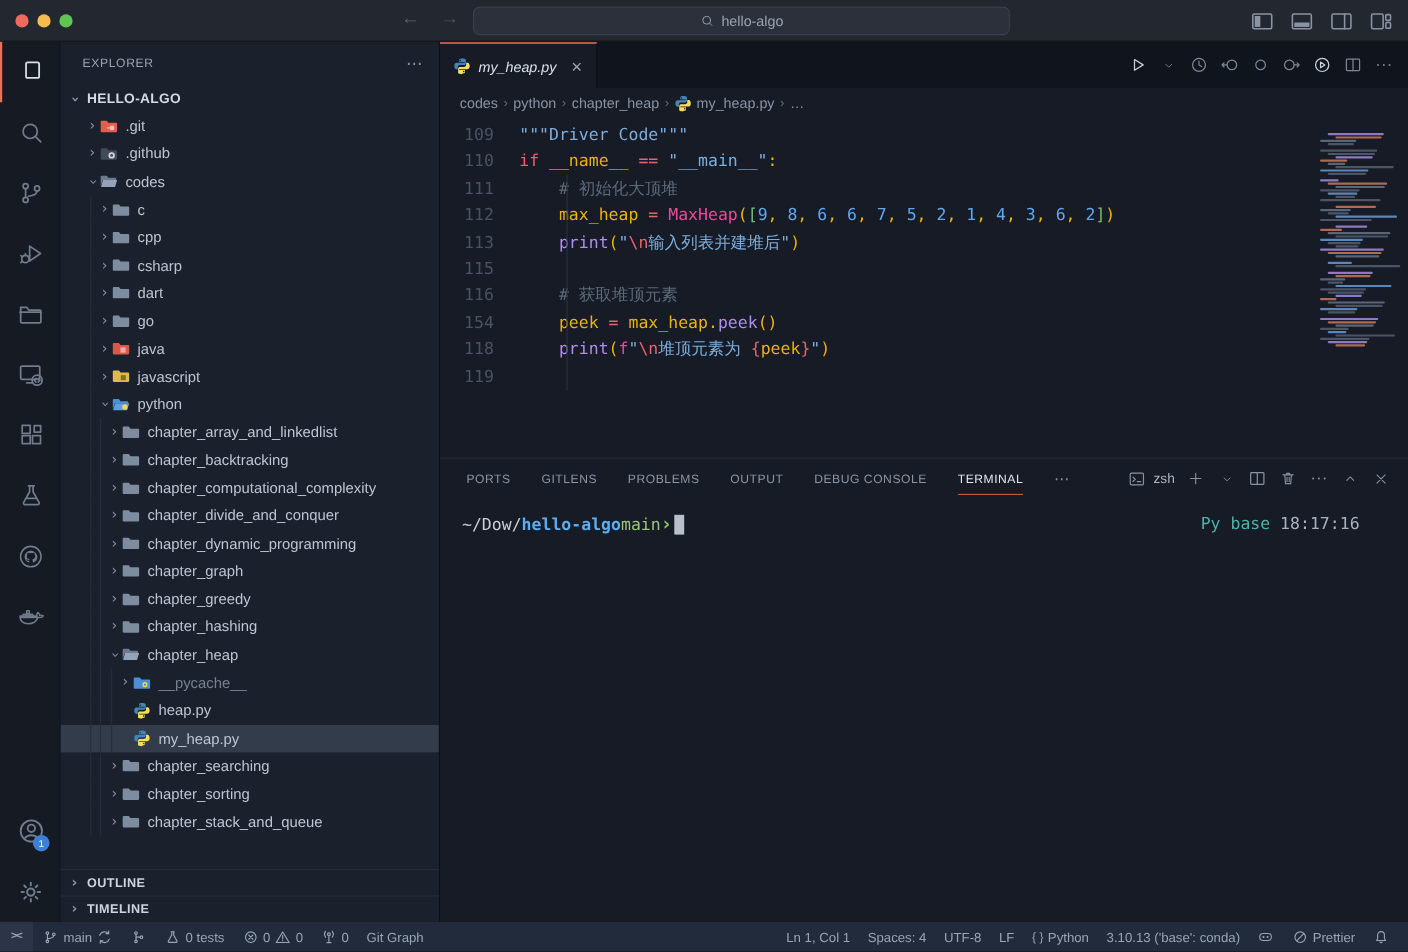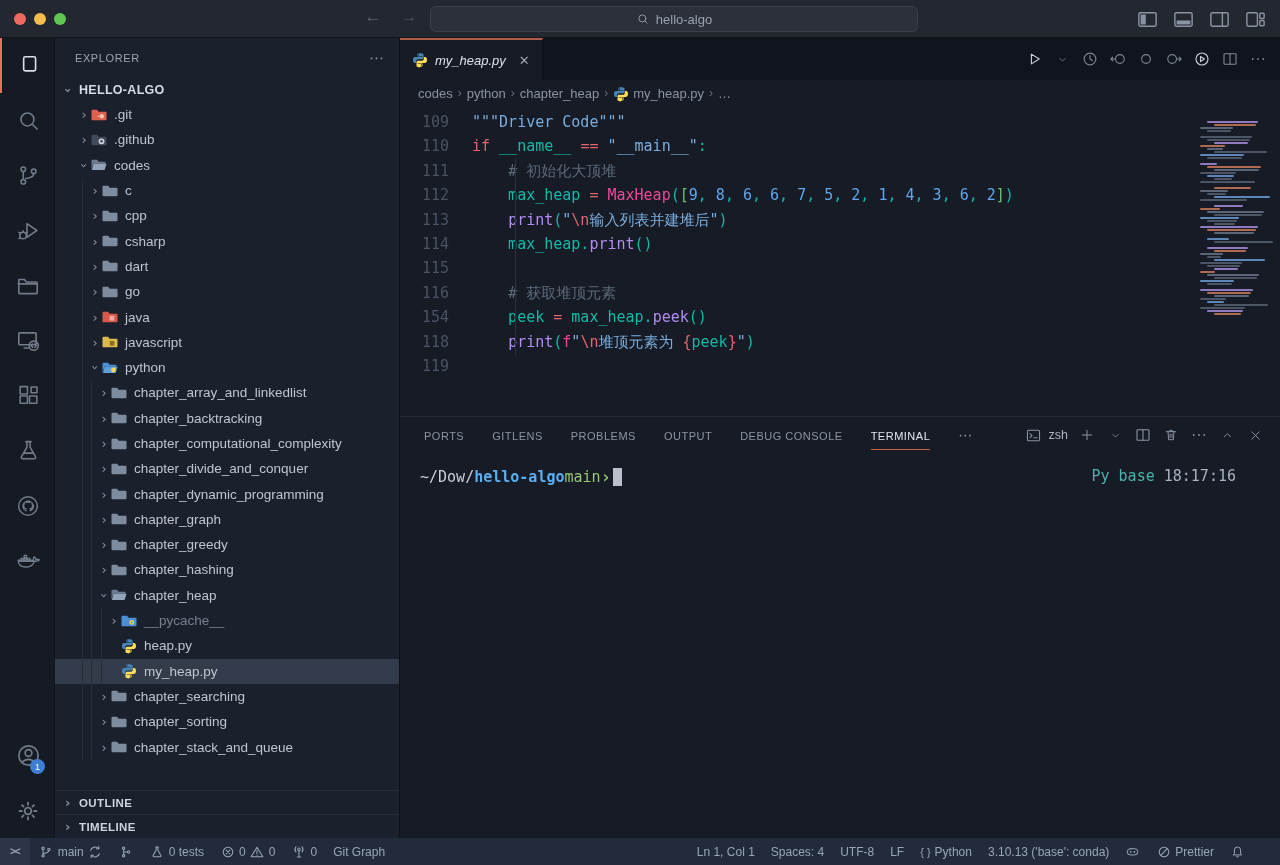--- a/index.html
+++ b/index.html
@@ -66,21 +66,21 @@
   .breadcrumbs { height:26px; display:flex; align-items:center; gap:5px; padding-left:18px;
                  color:#8a93a2; font-size:13px; }
   .breadcrumbs .sep { color:#646e7e; font-size:12px; }
   .breadcrumbs .ficon{ width:15px; height:15px; }
 
   .codearea { flex:1; position:relative; padding-top:4px; font-family:"DejaVu Sans Mono", monospace; font-size:15px; }
   .cline { height:24.4px; line-height:24.4px; display:flex; white-space:pre; }
   .lnum { width:72px; text-align:right; padding-right:23px; color:#4a5363; flex:0 0 72px; }
   .ctext { color:#d6dce6; }
   .tok-kw{color:#e5646e;} .tok-str{color:#7aaede;} .tok-num{color:#5fa7ee;} .tok-cmt{color:#5c6979;}
-  .tok-cls{color:#ec4899;} .tok-fn{color:#b18cf2;} .tok-grn{color:#6fbf6f;} .tok-esc{color:#e5646e;} .tok-d{color:#14b8a6;}
+  .tok-cls{color:#ec4899;} .tok-fn{color:#b18cf2;} .tok-grn{color:#6fbf6f;} .tok-esc{color:#e5646e;} .tok-d{color:#eab308;}
   .indent-guide { position:absolute; left:115px; top:53px; height:196px; width:1px; background:#2a3140; }
   .minimap { position:absolute; right:6px; top:12px; width:74px; height:232px; }
   .mrow { height:2px; margin-bottom:1px; border-radius:1px; }
 
   
   .panel { height:422px; border-top:1px solid #252c38; display:flex; flex-direction:column; }
   .panel-tabs { height:36px; display:flex; align-items:center; padding-left:24px; color:#8b95a4;text-align:right; }
   .ptab { font-size:11px; letter-spacing:.5px; margin-right:28px; padding:9px 0 7px; border-bottom:1px solid transparent; }
   .ptab.active { color:#e2e7ee; border-bottom-color:#bf5f4a; }
   .ptab-more { font-size:14px; margin-right:20px; color:#8a93a2; }
@@ -90,21 +90,21 @@
   .termbody { flex:1; position:relative; font-family:"DejaVu Sans Mono", monospace; font-size:15px; padding:14px 0 0 20px; }
   .prompt { display:flex; align-items:center; }
   .t-path{color:#c9ced9;} .t-repo{color:#5caef2; font-weight:700;} .t-branch{color:#97c57a;}
   .t-arrow{color:#8fc860; font-weight:700;} .t-env{color:#49b3ab;} .t-time{color:#a9b2c0;}
   .cursorblk { display:inline-block; width:9px; height:18px; background:#b9c0cb; margin-left:2px; }
   .prompt-right { position:absolute; right:44px; top:14px; }
 
   
   .statusbar { height:27px; background:#212b3b; display:flex; align-items:center; color:#9aa5b4; font-size:12px; }
   .st-left { display:flex; align-items:center; gap:2px; height:100%; }
-  .st-right { margin-left:auto; display:flex; align-items:center; gap:2px; height:100%; padding-right:28px; }
+  .st-right { margin-left:auto; display:flex; align-items:center; gap:2px; height:100%; padding-right:10px; }
   .st-item { display:flex; align-items:center; gap:4px; padding:0 7px; height:100%; }
   .st-item .ico { width:15px; height:15px; }
   .st-remote { background:#2c3547; padding:0 10px; font-weight:700; font-size:10px; letter-spacing:-1px; }
   .braces-txt { font-size:11px; color:#9aa5b4; }
 </style>
 </head>
 <body>
 
 <div class="titlebar">
   <div class="lights">
@@ -727,21 +727,20 @@
           <div class="mrow" style="width: 54px; margin-left: 14px; background: rgb(75, 85, 102);"></div>
           <div class="mrow" style="width: 45px; margin-left: 0px; background: rgb(75, 85, 102);"></div>
           <div class="mrow" style="width: 36px; margin-left: 7px; background: rgb(143, 122, 192);"></div>
           <div class="mrow" style="width: 27px; margin-left: 14px; background: rgb(176, 106, 80);"></div>
         </div>
     <div class="cline"><span class="lnum">109</span><span class="ctext"><span class="tok-str">"""Driver Code"""</span></span></div>
         <div class="cline"><span class="lnum">110</span><span class="ctext"><span class="tok-kw">if</span><span class="tok-d"> __name__ </span><span class="tok-kw">==</span><span class="tok-d"> </span><span class="tok-str">"__main__"</span><span class="tok-d">:</span></span></div>
         <div class="cline"><span class="lnum">111</span><span class="ctext"><span class="tok-d">    </span><span class="tok-cmt"># 初始化大顶堆</span></span></div>
         <div class="cline"><span class="lnum">112</span><span class="ctext"><span class="tok-d">    max_heap </span><span class="tok-kw">=</span><span class="tok-d"> </span><span class="tok-cls">MaxHeap</span><span class="tok-d">(</span><span class="tok-grn">[</span><span class="tok-num">9</span><span class="tok-d">, </span><span class="tok-num">8</span><span class="tok-d">, </span><span class="tok-num">6</span><span class="tok-d">, </span><span class="tok-num">6</span><span class="tok-d">, </span><span class="tok-num">7</span><span class="tok-d">, </span><span class="tok-num">5</span><span class="tok-d">, </span><span class="tok-num">2</span><span class="tok-d">, </span><span class="tok-num">1</span><span class="tok-d">, </span><span class="tok-num">4</span><span class="tok-d">, </span><span class="tok-num">3</span><span class="tok-d">, </span><span class="tok-num">6</span><span class="tok-d">, </span><span class="tok-num">2</span><span class="tok-grn">]</span><span class="tok-d">)</span></span></div>
         <div class="cline"><span class="lnum">113</span><span class="ctext"><span class="tok-d">    </span><span class="tok-fn">print</span><span class="tok-d">(</span><span class="tok-str">"</span><span class="tok-esc">\n</span><span class="tok-str">输入列表并建堆后"</span><span class="tok-d">)</span></span></div>
-        <div class="cline"><span class="lnum">114</span><span class="ctext"><span class="tok-d">    max_heap.</span><span class="tok-fn">print</span><span class="tok-d">()</span></span></div>
         <div class="cline"><span class="lnum">115</span><span class="ctext"></span></div>
         <div class="cline"><span class="lnum">116</span><span class="ctext"><span class="tok-d">    </span><span class="tok-cmt"># 获取堆顶元素</span></span></div>
         <div class="cline"><span class="lnum">154</span><span class="ctext"><span class="tok-d">    peek </span><span class="tok-kw">=</span><span class="tok-d"> max_heap.</span><span class="tok-fn">peek</span><span class="tok-d">()</span></span></div>
         <div class="cline"><span class="lnum">118</span><span class="ctext"><span class="tok-d">    </span><span class="tok-fn">print</span><span class="tok-d">(</span><span class="tok-cls">f</span><span class="tok-str">"</span><span class="tok-esc">\n</span><span class="tok-str">堆顶元素为 </span><span class="tok-kw">{</span><span class="tok-d">peek</span><span class="tok-kw">}</span><span class="tok-str">"</span><span class="tok-d">)</span></span></div>
         <div class="cline"><span class="lnum">119</span><span class="ctext"></span></div>
       </div>
 
     <div class="panel">
       <div class="panel-tabs" id="panel-tabs">
           <div class="ptab">PORTS</div>

